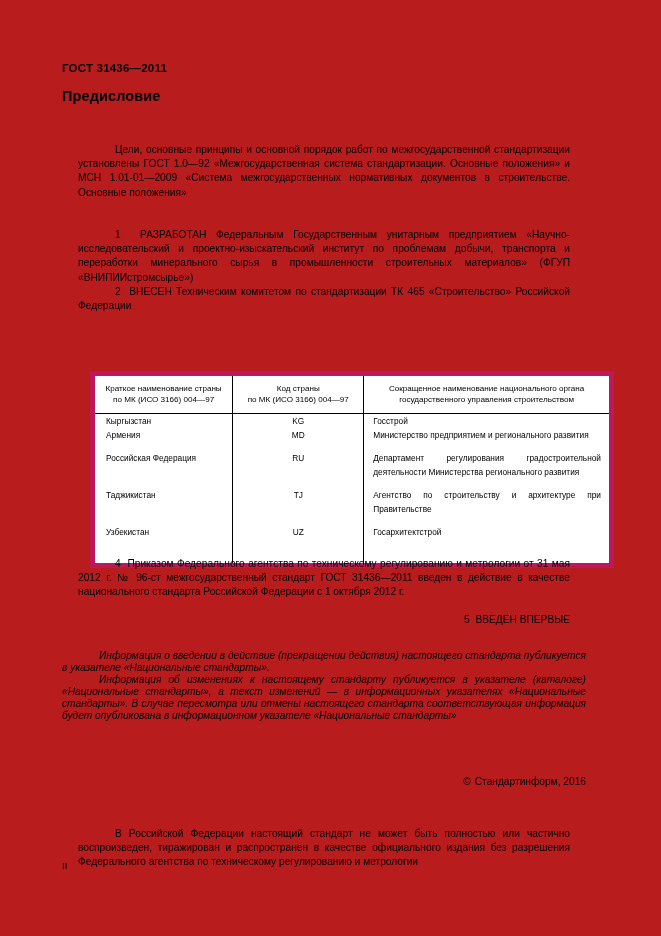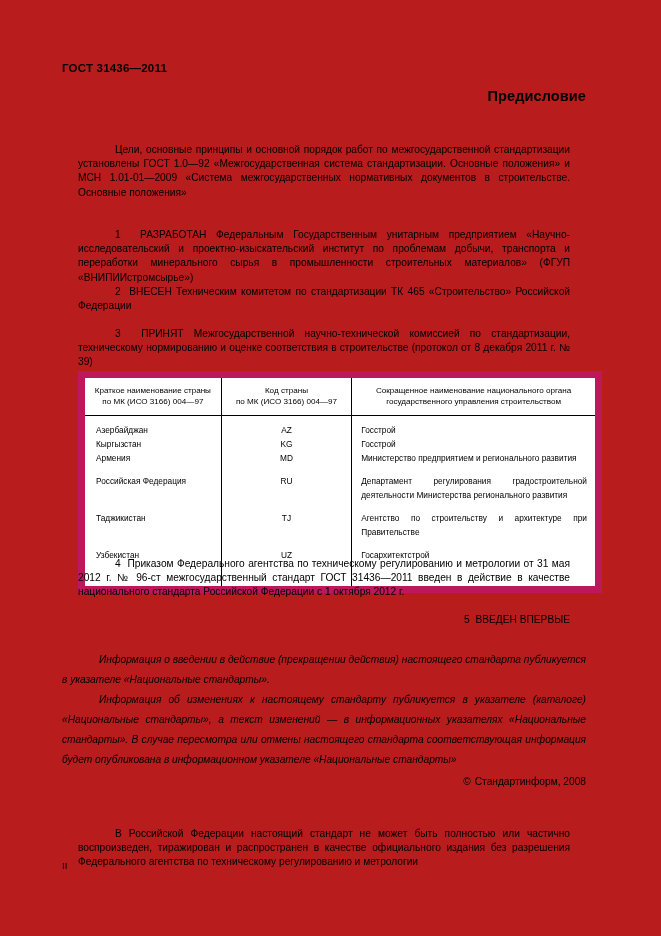--- a/index.html
+++ b/index.html
@@ -38,21 +38,21 @@
     letter-spacing: 0.2px;
     white-space: nowrap;
   }
 
   
   .doc-title {
     position: absolute;
     left: 0;
     top: 88px;
     width: 524px;
-    text-align: right;
+    text-align: left;
     font-size: 14.5px;
     font-weight: bold;
     letter-spacing: 0.1px;
   }
 
   
   p.para {
     margin: 16px;
     font-size: 10.2px;
     line-height: 14.2px;
@@ -72,25 +72,25 @@
   .subhead {
     font-size: 10.4px;
     font-weight: bold;
     letter-spacing: 0.1px;
   }
   .subhead.pad { padding-left: 37px; }
 
   
   .vote-table {
     position: absolute;
-    left: 78px;
+    left: 90px;
     top: 371px;
     width: 524px;
     border-collapse: collapse;
-    border: 7px solid #be185d;
+    border: 5px solid #be185d;
     font-size: 8.1px;
     background: #fff;
   }
   .vote-table th,
   .vote-table td {
     border: 0;
     padding: 0;
     vertical-align: top;
   }
   .vote-table thead th {
@@ -118,21 +118,21 @@
   .vote-table tbody td.code { text-align: center; }
   .vote-table tbody td.body { padding-left: 9px; padding-right: 8px; text-align: justify; }
   .vote-table tbody tr.pad-top td { padding-top: 9px; }
   .vote-table tbody tr.first td { padding-top: 7px; }
   .vote-table tbody tr.last td { padding-bottom: 24px; }
 
   
   .notice {
     font-style: italic;
     font-size: 10.2px;
-    line-height: 20px;
+    line-height: 12px;
     text-align: justify;
   }
   .notice p { margin: 0; }
   .notice p.ind { text-indent: 37px; }
 
   
   .copyright {
     position: absolute;
     left: 62px;
     top: 776px;
@@ -170,23 +170,20 @@
 
 
   <div class="block" style="top:212px;">
     <p class="para indent"><span class="nowrap">1</span>&nbsp;&nbsp;<span>РАЗРАБОТАН Федеральным Государственным унитарным предприятием «Научно-исследовательский и проектно-изыскательский институт по проблемам добычи, транспорта и переработки минерального сырья в промышленности строительных материалов» (ФГУП «ВНИПИИстромсырье»)</span></p>
   </div>
 
   <div class="block" style="top:269px;">
     <p class="para indent"><span class="nowrap">2</span>&nbsp;&nbsp;<span>ВНЕСЕН Техническим комитетом по стандартизации ТК 465 «Строительство» Российской Федерации</span></p>
   </div>
 
-  <div class="block" style="top:311px;">
-    <p class="para indent"><span class="nowrap">3</span>&nbsp;&nbsp;<span>ПРИНЯТ Межгосударственной научно-технической комиссией по стандартизации, техническому нормированию и оценке соответствия в строительстве (протокол от 8 декабря 2011 г. № 39)</span></p>
-  </div>
 
   <div class="block" style="top:353px;">
     <p class="para indent nojust">За принятие стандарта проголосовали:</p>
   </div>
 
   <table class="vote-table">
     <colgroup>
       <col class="c1">
         <col class="c2">
         <col class="c3">
@@ -201,25 +198,20 @@
           <span>Код страны</span><br>
           <span>по МК (ИСО 3166) 004—97</span>
         </th>
         <th class="col-sep">
           <span>Сокращенное наименование национального органа</span><br>
           <span>государственного управления строительством</span>
         </th>
       </tr>
     </thead>
     <tbody>
-      <tr class="first">
-        <td class="name">Азербайджан</td>
-        <td class="code col-sep">AZ</td>
-        <td class="body col-sep">Госстрой</td>
-      </tr>
       <tr>
         <td class="name">Кыргызстан</td>
         <td class="code col-sep">KG</td>
         <td class="body col-sep">Госстрой</td>
       </tr>
       <tr>
         <td class="name">Армения</td>
         <td class="code col-sep">MD</td>
         <td class="body col-sep">Министерство предприятием и регионального развития</td>
       </tr>
@@ -248,21 +240,21 @@
   <div class="block" style="top:597px;">
     <p class="para indent nojust"><span class="nowrap">5</span>&nbsp;&nbsp;<span>ВВЕДЕН ВПЕРВЫЕ</span></p>
   </div>
 
   <div class="block notice" style="top:650px;">
     <p class="ind">Информация о введении в действие (прекращении действия) настоящего стандарта публикуется в указателе «Национальные стандарты».</p>
     <p class="ind">Информация об изменениях к настоящему стандарту публикуется в указателе (каталоге) «Национальные стандарты», а текст изменений — в информационных указателях «Национальные стандарты». В случае пересмотра или отмены настоящего стандарта соответствующая информация будет опубликована в информационном указателе «Национальные стандарты»</p>
   </div>
 
   <div class="copyright">
-    <span class="sym">©</span><span>Стандартинформ, 2008</span>
+    <span class="sym">©</span><span>Стандартинформ, 2016</span>
   </div>
 
   <div class="block" style="top:811px;">
     <p class="para indent">В Российской Федерации настоящий стандарт не может быть полностью или частично воспроизведен, тиражирован и распространен в качестве официального издания без разрешения Федерального агентства по техническому регулированию и метрологии</p>
   </div>
 
   <div class="folio">II</div>
 
 </div>
 

